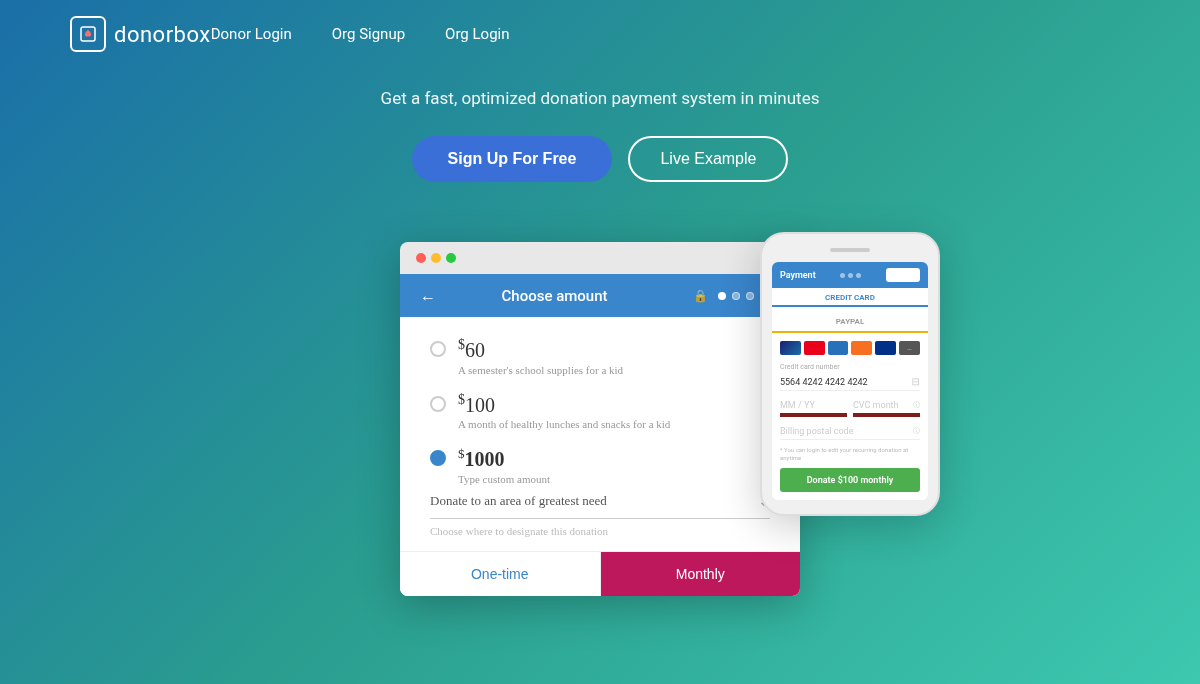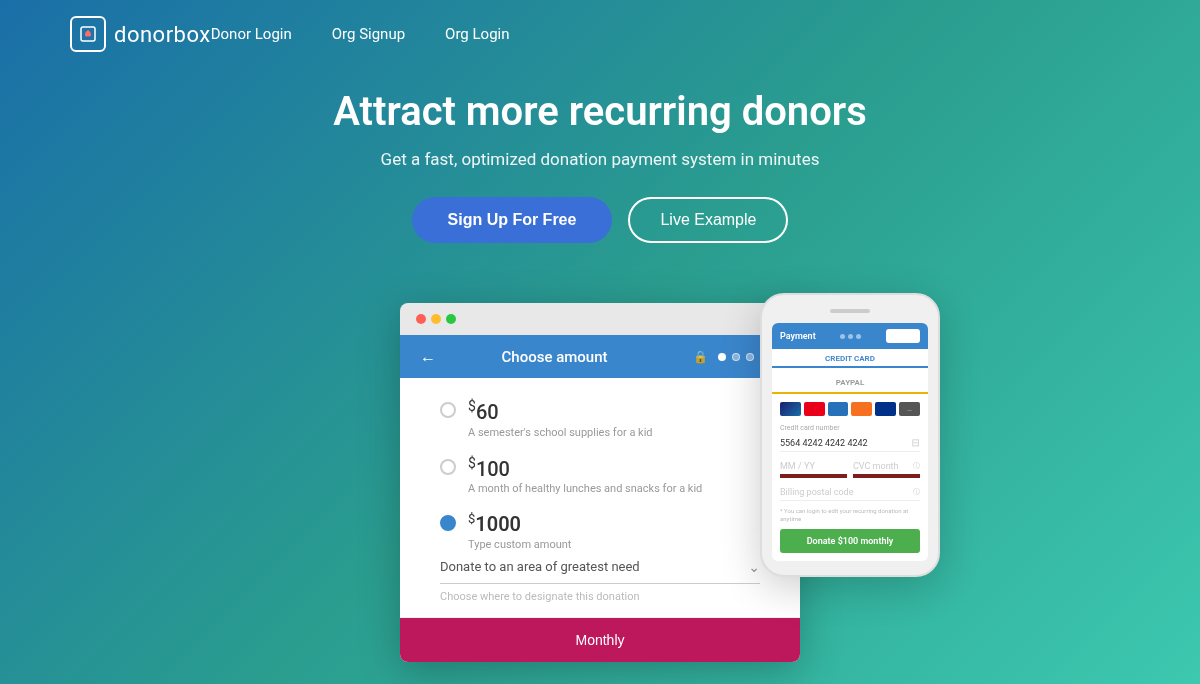--- a/index.html
+++ b/index.html
@@ -187,21 +187,22 @@
     }
     .pdot-filled { background: white; }
     .pdot-empty { background: rgba(255,255,255,0.4); border: 1px solid rgba(255,255,255,0.6); }
     .next-arrow {
       color: white;
       font-size: 16px;
       cursor: pointer;
     }
 
     .form-body {
-      padding: 20px 40px 0;
+      padding: 20px 30px 0;
+      font-family: Liberation Serif, serif;
     }
 
     .amount-option {
       display: flex;
       align-items: flex-start;
       gap: 12px;
       margin-bottom: 16px;
     }
     .radio-btn {
       width: 16px;
@@ -459,21 +460,20 @@
     <span class="logo-text">donorbox</span>
   </div>
   <div class="nav-links">
     <a class="nav-link">Donor Login</a>
     <a class="nav-link">Org Signup</a>
     <a class="nav-link">Org Login</a>
   </div>
 </nav>
 
 <section class="hero">
-  <h1 class="hero-title">Attract more recurring donors</h1>
   <p class="hero-subtitle">Get a fast, optimized donation payment system in minutes</p>
   <div class="hero-buttons">
     <button class="btn-signup">Sign Up For Free</button>
     <button class="btn-live">Live Example</button>
   </div>
 </section>
 
 <div class="demo-area">
 
   <div class="browser">
@@ -532,20 +532,21 @@
 
         <div class="designate-dropdown">
           <span class="designate-label">Donate to an area of greatest need</span>
           <span class="chevron-down">⌄</span>
         </div>
         <div class="designate-hint">Choose where to designate this donation</div>
 
       </div>
 
       <div class="form-footer">
+        <button class="btn-onetime">One-time</button>
         <button class="btn-monthly">Monthly</button>
       </div>
     </div>
   </div>
 
   <div class="phone-mockup">
     <div class="phone-speaker"></div>
     <div class="phone-screen">
 
       <div class="phone-header">

